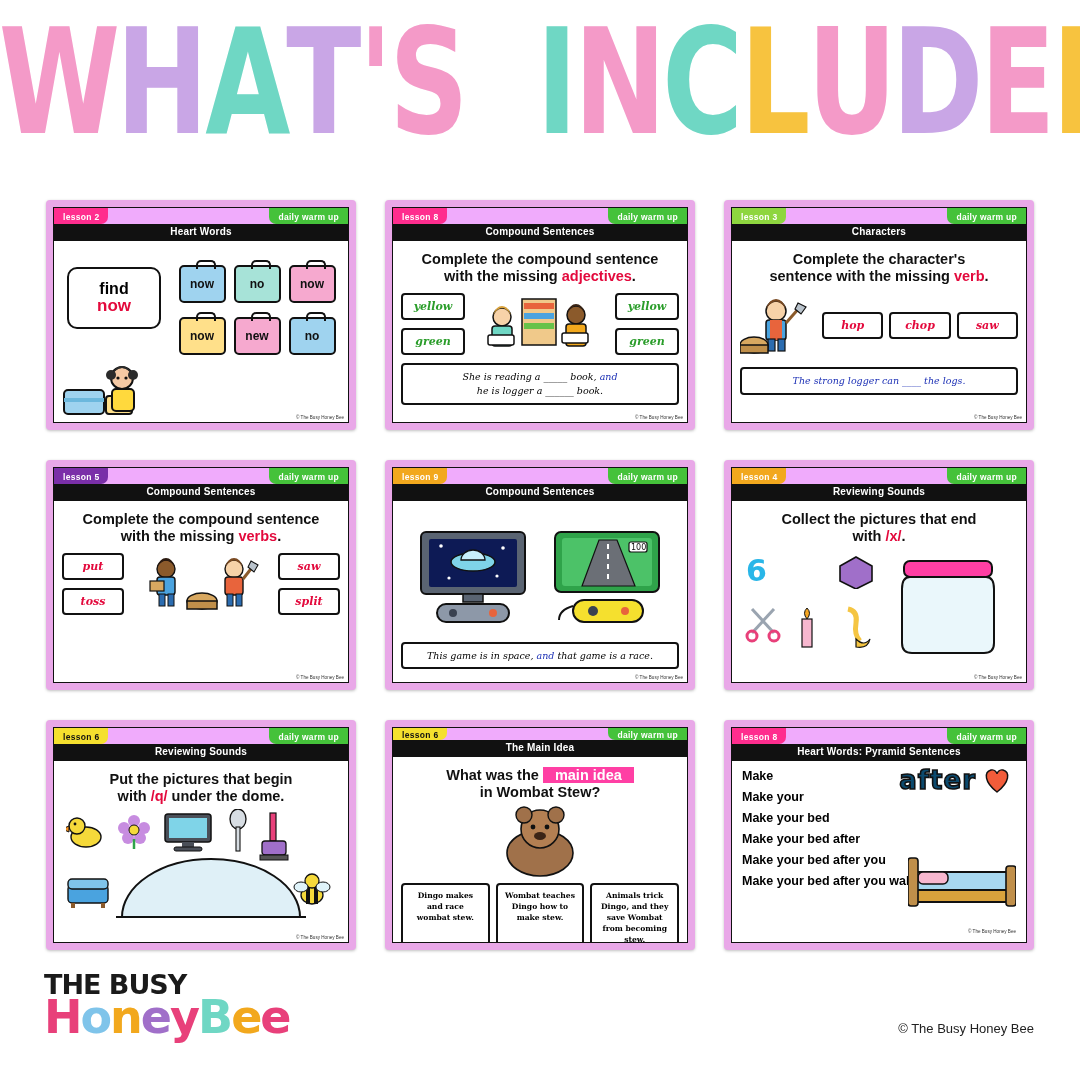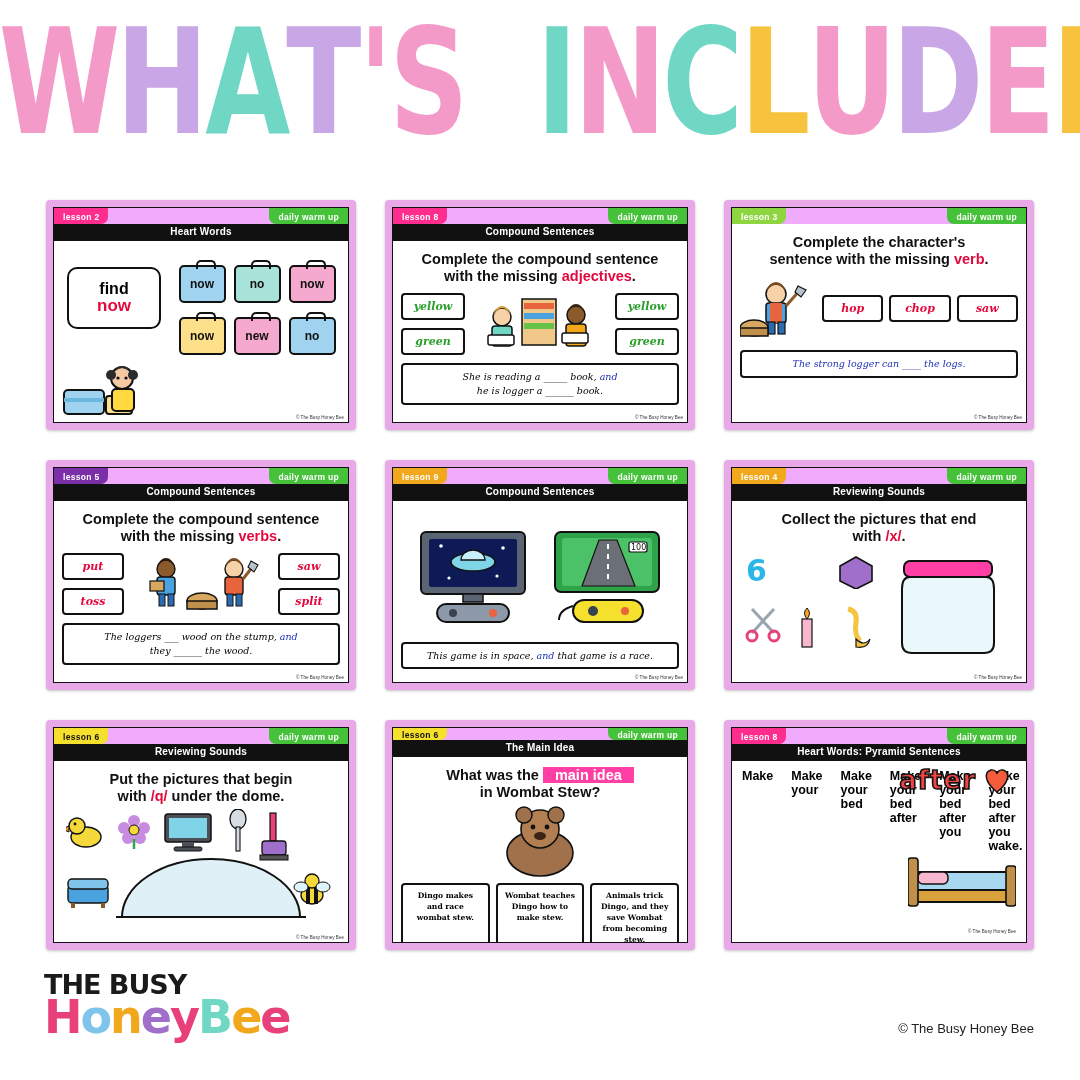--- a/index.html
+++ b/index.html
@@ -288,20 +288,21 @@
       </div>
     </div>
   </div>
 
   <div class="card">
     <div class="card-inner">
       <div class="card-topbar">
         <div class="pill left" style="background:#8ed63f">Lesson 3</div>
         <div class="pill right">Daily Warm Up</div>
       </div>
+      <div class="card-subbar">Characters</div>
       <div class="card-body">
         <div class="prompt">
           <span>Complete the character's</span><br>
           <span>sentence with the missing </span><span class="red">verb</span><span>.</span>
         </div>
         <div class="row" style="margin-top:10px;width:100%;align-items:center;gap:6px">
           <svg width="76" height="60">
             <circle cx="36" cy="16" r="10" fill="#f7d2a8" stroke="#111" stroke-width="1.5"></circle>
             <path d="M26 14 q10 -15 20 0 q-3 -10 -10 -10 q-7 0 -10 10z" fill="#7a4a22"></path>
             <rect x="26" y="25" width="20" height="20" rx="3" fill="#4aa3df" stroke="#111" stroke-width="1.5"></rect>
@@ -357,24 +358,20 @@
             <rect x="85" y="41" width="6" height="12" fill="#2b6cb0" stroke="#111" stroke-width="1"></rect>
             <rect x="94" y="41" width="6" height="12" fill="#2b6cb0" stroke="#111" stroke-width="1"></rect>
             <line x1="101" y1="26" x2="112" y2="12" stroke="#8b5a2b" stroke-width="3"></line>
             <path d="M109 8 l7 4 -4 7 -6 -5z" fill="#b9c3cc" stroke="#111" stroke-width="1.1"></path>
           </svg>
           <div style="display:flex;flex-direction:column;gap:8px;width:62px">
             <div class="wordbox redw">saw</div>
             <div class="wordbox redw">split</div>
           </div>
         </div>
-        <div class="sentbox" style="margin-top:8px">
-          <span>The loggers ___ wood on the stump, </span><span class="blue">and</span><br>
-          <span>they ______ the wood.</span>
-        </div>
         <div class="credit">© The Busy Honey Bee</div>
       </div>
     </div>
   </div>
 
   <div class="card">
     <div class="card-inner">
       <div class="card-topbar">
         <div class="pill left" style="background:#f2a81d">Lesson 9</div>
         <div class="pill right">Daily Warm Up</div>
@@ -558,30 +555,30 @@
 
   <div class="card">
     <div class="card-inner">
       <div class="card-topbar">
         <div class="pill left" style="background:#ff2d8e">Lesson 8</div>
         <div class="pill right">Daily Warm Up</div>
       </div>
       <div class="card-subbar">Heart Words: Pyramid Sentences</div>
       <div class="card-body" style="align-items:flex-start;padding:8px 10px">
         <div style="position:relative;width:100%;height:100%">
-          <div style="display:flex;flex-direction:row;gap:18px">
+          <div style="display:flex;flex-direction:column;gap:7px">
             <div style="font-size:12.5px;font-weight:bold">Make</div>
             <div style="font-size:12.5px;font-weight:bold">Make your</div>
             <div style="font-size:12.5px;font-weight:bold">Make your bed</div>
             <div style="font-size:12.5px;font-weight:bold">Make your bed after</div>
             <div style="font-size:12.5px;font-weight:bold">Make your bed after you</div>
             <div style="font-size:12.5px;font-weight:bold">Make your bed after you wake.</div>
           </div>
           <div style="position:absolute;right:4px;top:-4px;display:flex;align-items:center;gap:6px">
-            <div style="font-family:'DejaVu Sans',sans-serif;font-weight:bold;font-size:26px;color:#ef4444;-webkit-text-stroke:1.6px #111;letter-spacing:1px">after</div>
+            <div style="font-family:'DejaVu Sans',sans-serif;font-weight:bold;font-size:26px;color:#0c4a6e;-webkit-text-stroke:1.6px #111;letter-spacing:1px">after</div>
             <svg width="30" height="28">
               <path d="M15 26 C2 16 2 6 9 4 C13 3 15 7 15 8 C15 7 17 3 21 4 C28 6 28 16 15 26z" fill="#f25c3a" stroke="#111" stroke-width="1.4"></path>
             </svg>
           </div>
           <svg width="108" height="66" style="position:absolute;right:0;bottom:18px">
             <rect x="4" y="22" width="100" height="26" rx="4" fill="#a8d8f0" stroke="#111" stroke-width="1.8"></rect>
             <rect x="4" y="40" width="100" height="12" rx="3" fill="#d9a23c" stroke="#111" stroke-width="1.8"></rect>
             <rect x="10" y="22" width="30" height="12" rx="5" fill="#f7b7cf" stroke="#111" stroke-width="1.5"></rect>
             <rect x="0" y="8" width="10" height="48" rx="3" fill="#c08f4a" stroke="#111" stroke-width="1.6"></rect>
             <rect x="98" y="16" width="10" height="40" rx="3" fill="#c08f4a" stroke="#111" stroke-width="1.6"></rect>

